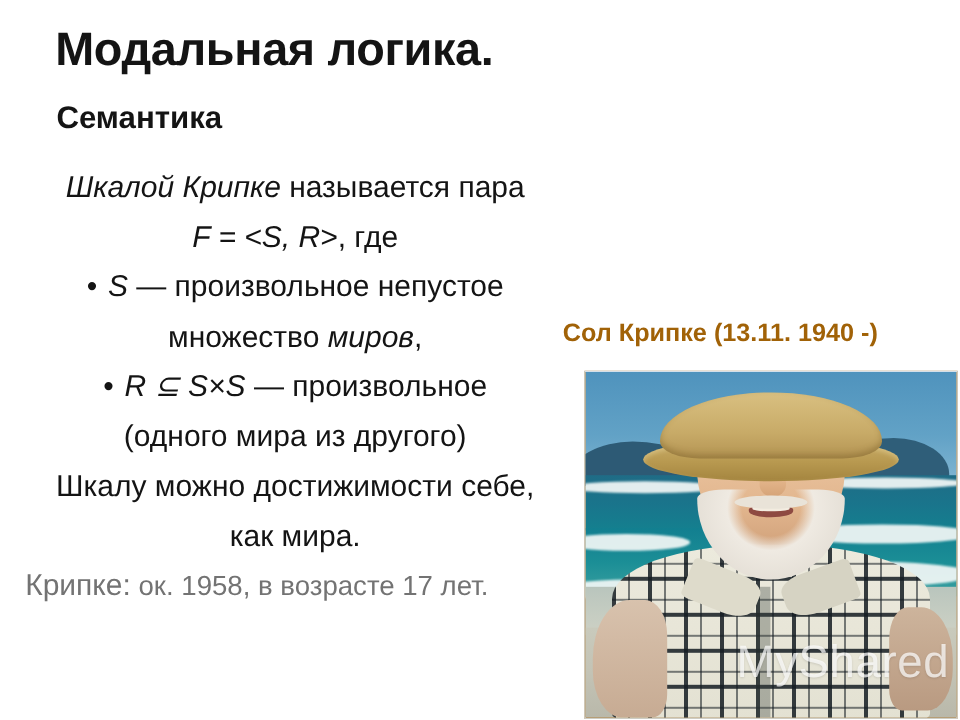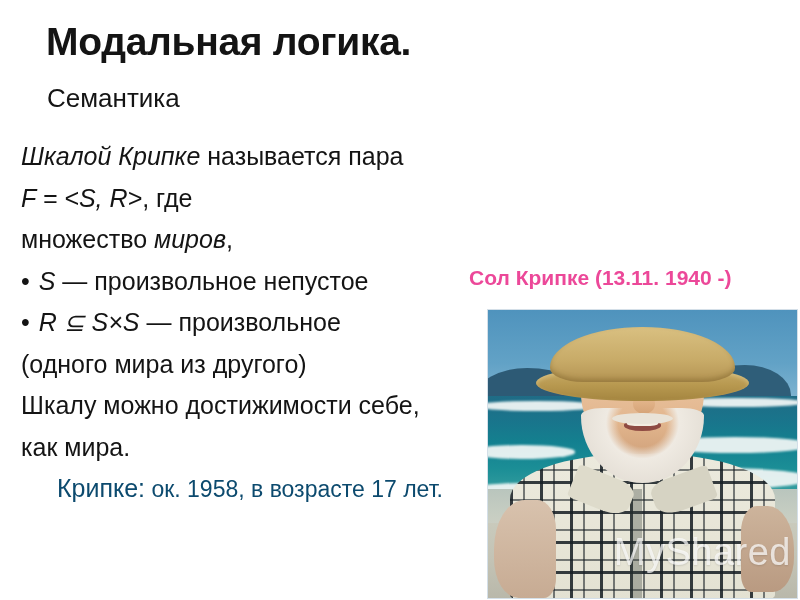--- a/index.html
+++ b/index.html
@@ -35,65 +35,65 @@
     letter-spacing: -0.3px;
     line-height: 1.05;
     white-space: nowrap;
     color: #141414;
   }
   .subtitle {
     position: absolute;
     left: 47px;
     top: 84px;
     font-size: 26px;
-    font-weight: normal;
+    font-weight: bold;
     line-height: 1.1;
     white-space: nowrap;
     color: #141414;
   }
 
   
   .body-block {
     position: absolute;
     left: 21px;
     top: 136px;
     width: 450px;
   }
   .line {
     font-size: 25px;
     line-height: 41.5px;
     white-space: nowrap;
     color: #141414;
+    text-align: center;
   }
   .line .it {
     font-style: italic;
   }
   .line .bullet {
     letter-spacing: 1px;
   }
   .line-kripke {
     font-size: 25px;
     line-height: 41.5px;
     white-space: nowrap;
-    color: #0c4a6e;
-    margin-left: 36px;
+    color: #737373;
   }
   .line-kripke .small {
     font-size: 23px;
   }
 
   
   .photo-caption {
     position: absolute;
     left: 469px;
     top: 266px;
     font-size: 21px;
     font-weight: bold;
     white-space: nowrap;
-    color: #ec4899;
+    color: #a16207;
   }
 
   
   .photo-frame {
     position: absolute;
     left: 487px;
     top: 309px;
     width: 311px;
     height: 290px;
     border: 1px solid #d4dfe8;
@@ -394,25 +394,25 @@
 
     <div class="line">
       <span class="it">Шкалой Крипке</span><span> называется пара</span>
     </div>
 
     <div class="line">
       <span class="it">F = &lt;S, R&gt;</span><span>, где</span>
     </div>
 
     <div class="line">
+      <span class="bullet">• </span><span class="it">S</span><span> — произвольное непустое</span>
+    </div>
+
+    <div class="line">
       <span>множество </span><span class="it">миров</span><span>,</span>
-    </div>
-
-    <div class="line">
-      <span class="bullet">• </span><span class="it">S</span><span> — произвольное непустое</span>
     </div>
 
     <div class="line">
       <span class="bullet">• </span><span class="it">R ⊆ S×S</span><span> — произвольное</span>
     </div>
 
 
     <div class="line">(одного мира из другого)</div>
 
     <div class="line">Шкалу можно достижимости себе,</div>

